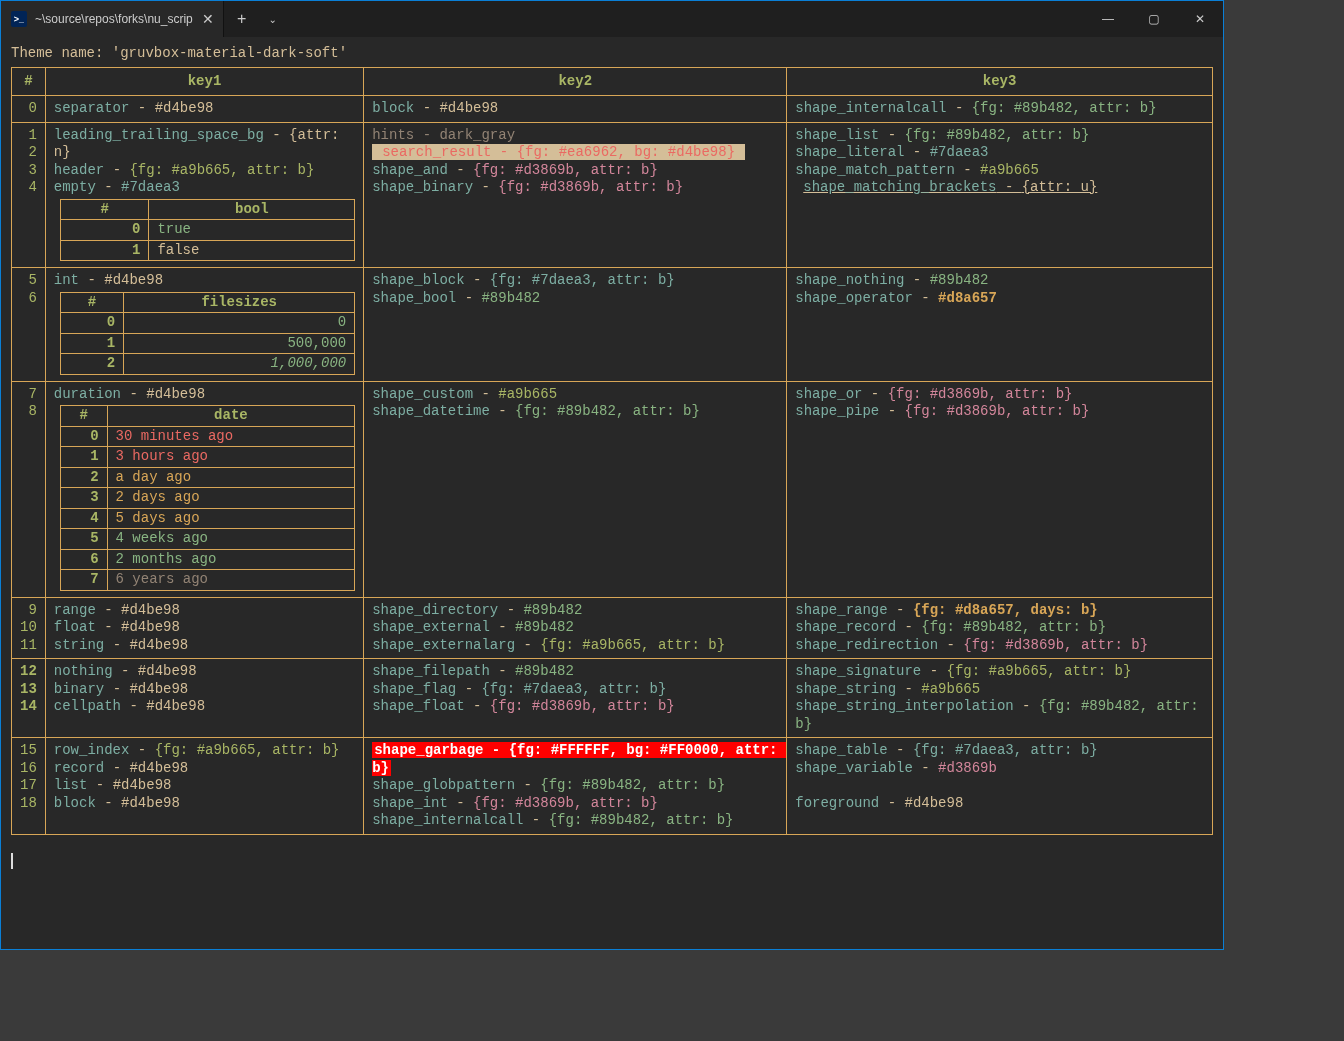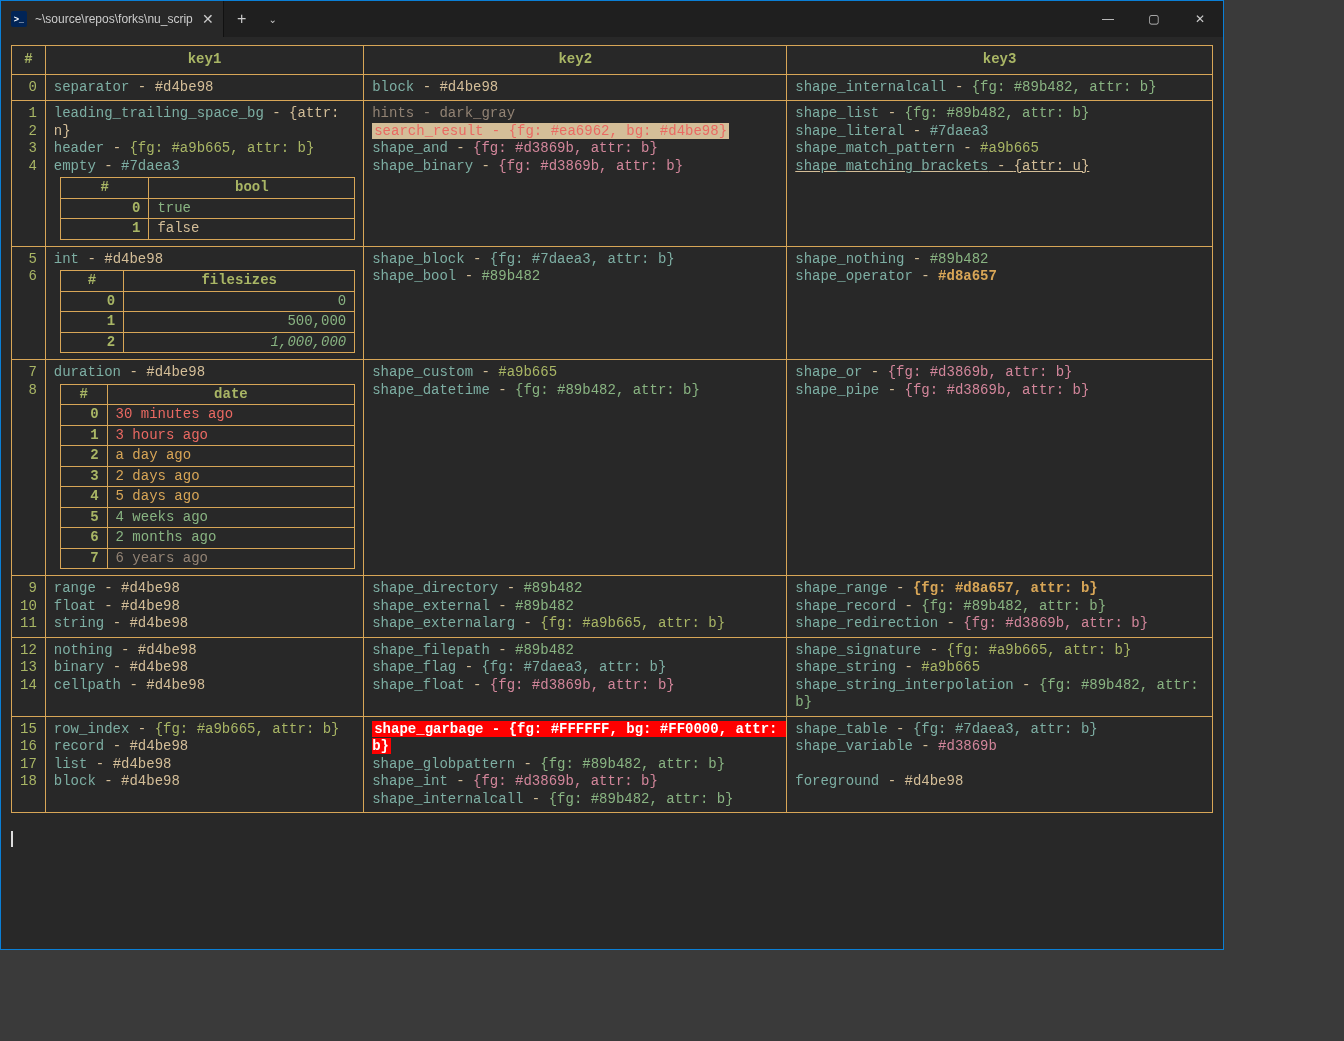--- a/index.html
+++ b/index.html
@@ -93,22 +93,22 @@
   .k { color: var(--teal); }
   .d { color: var(--fg); }
   .v-fg { color: var(--fg); }
   .v-teal { color: var(--teal); text-align: right; }
   .v-green { color: var(--green); }
   .v-blue { color: var(--blue); }
   .v-pink { color: var(--pink); }
   .v-yellow { color: var(--yellow); font-weight: bold; }
   .v-gray { color: var(--gray); }
   .v-red { color: var(--red); }
-  .underline { text-decoration: underline; }
-  .hl-search { background: var(--fg); color: var(--red); padding:0 2px;}
+  .underline { text-decoration: underline; margin-left: 8px; }
+  .hl-search { background: var(--fg); color: var(--red); padding:0 10px;}
   .hl-garbage { background: #ff0000; color: #ffffff; font-weight:bold; padding:0 2px;}
 
   table.inner {
     border-collapse: collapse;
     margin: 2px 0 2px 6px;
   }
   table.inner th, table.inner td {
     border: 1px solid var(--border);
     padding: 1px 8px;
     text-align: right;
@@ -139,20 +139,21 @@
     </div>
     <div class="newtab">+</div>
     <div class="chev">⌄</div>
     <div class="spacer"></div>
     <div class="winbtn">—</div>
     <div class="winbtn">▢</div>
     <div class="winbtn">✕</div>
   </div>
 
   <div class="term">
+    <div class="theme-line">Theme name: 'gruvbox-material-dark-soft'</div>
 
     <table class="outer">
       <thead>
         <tr>
           <th>#</th>
           <th>key1</th>
           <th>key2</th>
           <th>key3</th>
         </tr>
       </thead>
@@ -341,28 +342,28 @@
             </td>
             <td>
               <div class="cell-stack">
                 <div class="linepair"><span class="k">shape_directory</span><span class="d"> - </span><span class="v-blue">#89b482</span></div>
                 <div class="linepair"><span class="k">shape_external</span><span class="d"> - </span><span class="v-blue">#89b482</span></div>
                 <div class="linepair"><span class="k">shape_externalarg</span><span class="d"> - </span><span class="v-green">{fg: #a9b665, attr: b}</span></div>
               </div>
             </td>
             <td>
               <div class="cell-stack">
-                <div class="linepair"><span class="k">shape_range</span><span class="d"> - </span><span class="v-yellow">{fg: #d8a657, attr: b}</span></div>
+                <div class="linepair"><span class="k">shape_range</span><span class="d"> - </span><span class="v-yellow">{fg: #d8a657, days: b}</span></div>
                 <div class="linepair"><span class="k">shape_record</span><span class="d"> - </span><span class="v-blue">{fg: #89b482, attr: b}</span></div>
                 <div class="linepair"><span class="k">shape_redirection</span><span class="d"> - </span><span class="v-pink">{fg: #d3869b, attr: b}</span></div>
               </div>
             </td>
           </tr>
           <tr>
-            <td class="numcol" style="white-space: pre;">12
+            <td class="numcol" style="white-space: pre; font-weight: bold;">12
 13
 14</td>
             <td>
               <div class="cell-stack">
                 <div class="linepair"><span class="k">nothing</span><span class="d"> - </span><span class="v-fg">#d4be98</span></div>
                 <div class="linepair"><span class="k">binary</span><span class="d"> - </span><span class="v-fg">#d4be98</span></div>
                 <div class="linepair"><span class="k">cellpath</span><span class="d"> - </span><span class="v-fg">#d4be98</span></div>
               </div>
             </td>
             <td>

